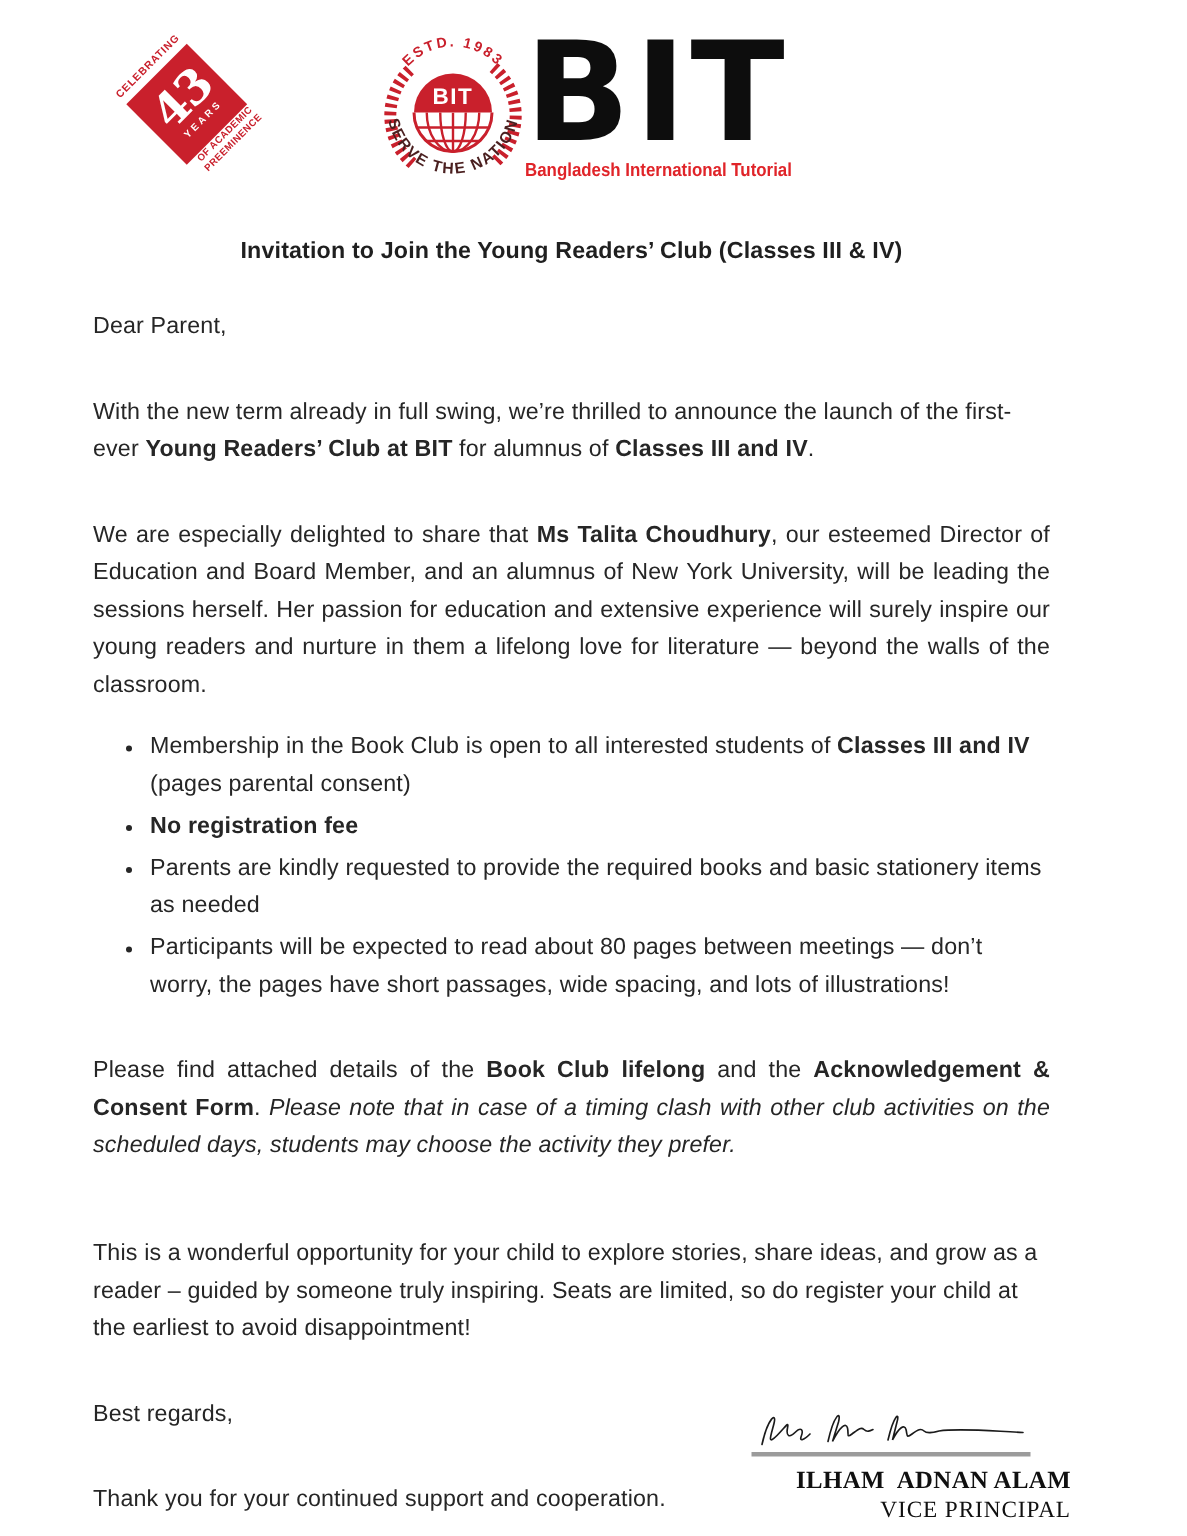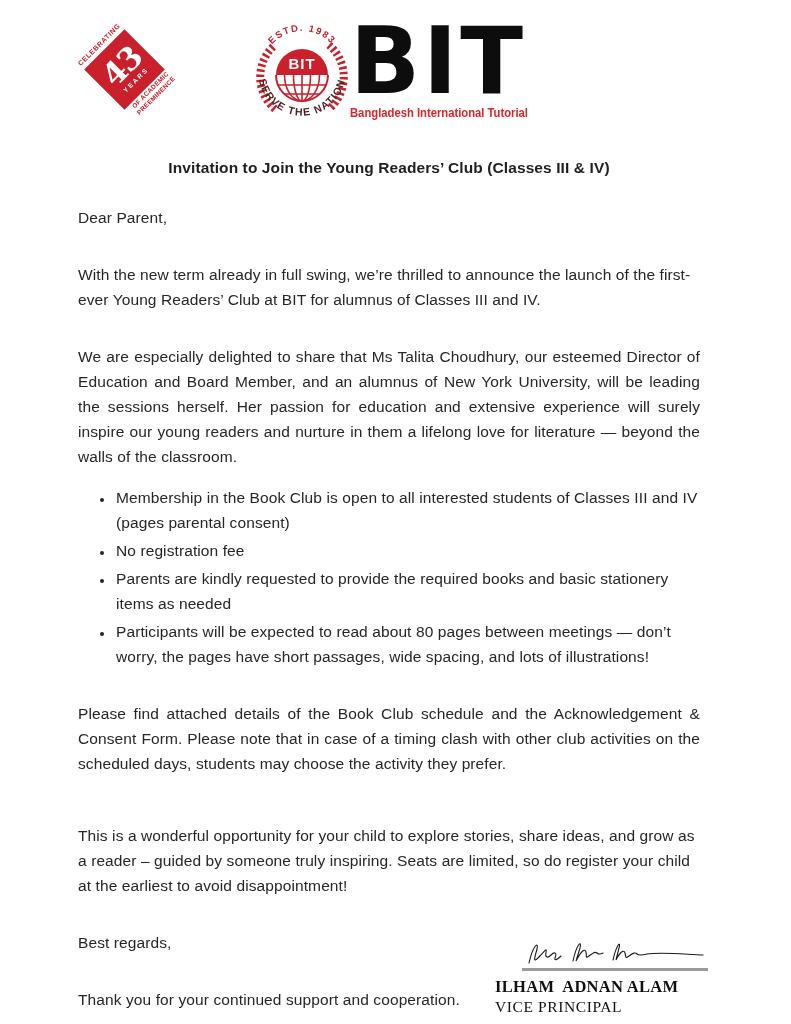--- a/index.html
+++ b/index.html
@@ -45,37 +45,37 @@
   .bit-word{
     font-family:"DejaVu Sans",sans-serif;font-weight:700;
     font-size:92px;line-height:76px;letter-spacing:3px;color:#0d0d0d;
   }
   .bit-sub{
     margin-top:6px;font-weight:700;font-size:12.5px;color:#E02429;
     transform:scaleX(.9);transform-origin:left;white-space:nowrap;letter-spacing:0px;
   }
 
   
-  .letter-body{padding:32px 91px 0 78px;font-size:15.5px;line-height:25px;letter-spacing:.1px;}
+  .letter-body{padding:32px 91px 0 62px;font-size:15.5px;line-height:25px;letter-spacing:.1px;}
   .letter-title{
     font-size:15.5px;font-weight:700;text-align:center;color:#1f1f1f;
     margin:0 0 0 0;line-height:20px;
   }
   .letter-body p{margin:32px 0 0 0;}
   .letter-body .salutation{margin-top:27px;}
   .just{text-align:justify;}
   .gap-lg{margin-top:47px !important;}
-  .b{font-weight:400;}
-  .i{}
+  .b{font-weight:700;}
+  .i{font-style:italic;}
   ul.bullets{margin:16px 0 0 0;padding-left:36px;}
   ul.bullets li{margin-top:3px;line-height:25px;padding-left:2px;}
   ul.bullets li::marker{font-size:12px;}
 
   
-  .sigblock{position:absolute;top:933px;left:495px;width:240px;text-align:left;}
+  .sigblock{position:absolute;top:933px;left:474px;width:240px;text-align:right;}
   .sig-svg{display:block;margin:0 auto -3px auto;}
   .sig-line{height:3px;width:186px;background:#9b9b9b;margin:0 auto;}
   .sig-name{
     font-family:"Liberation Serif",serif;font-weight:700;font-size:16.5px;
     letter-spacing:.3px;color:#101010;margin-top:6px;white-space:pre;
   }
   .sig-title{
     font-family:"Liberation Serif",serif;font-weight:400;font-size:15.5px;
     letter-spacing:.6px;color:#101010;margin-top:1px;
   }
@@ -142,21 +142,21 @@
     <h1 class="letter-title">Invitation to Join the Young Readers’ Club (Classes III &amp; IV)</h1>
     <p class="salutation">Dear Parent,</p>
     <p><span>With the new term already in full swing, we’re thrilled to announce the launch of the first-ever </span><span class="b">Young Readers’ Club at BIT</span><span> for alumnus of </span><span class="b">Classes III and IV</span><span>.</span></p>
     <p class="just"><span>We are especially delighted to share that </span><span class="b">Ms Talita Choudhury</span><span>, our esteemed Director of Education and Board Member, and an alumnus of New York University, will be leading the sessions herself. Her passion for education and extensive experience will surely inspire our young readers and nurture in them a lifelong love for literature — beyond the walls of the classroom.</span></p>
     <ul class="bullets">
         <li><span>Membership in the Book Club is open to all interested students of </span><span class="b">Classes III and IV</span><span> (pages parental consent)</span></li>
         <li><span class="b">No registration fee</span></li>
         <li><span>Parents are kindly requested to provide the required books and basic stationery items as needed</span></li>
         <li><span>Participants will be expected to read about 80 pages between meetings — don’t worry, the pages have short passages, wide spacing, and lots of illustrations!</span></li>
       </ul>
-    <p class="just"><span>Please find attached details of the </span><span class="b">Book Club schedule</span><span> and the </span><span class="b">Acknowledgement &amp; Consent Form</span><span>. </span><span class="i">Please note that in case of a timing clash with other club activities on the scheduled days, students may choose the activity they prefer.</span></p>
+    <p class="just"><span>Please find attached details of the </span><span class="b">Book Club lifelong</span><span> and the </span><span class="b">Acknowledgement &amp; Consent Form</span><span>. </span><span class="i">Please note that in case of a timing clash with other club activities on the scheduled days, students may choose the activity they prefer.</span></p>
     <p class="gap-lg"><span>This is a wonderful opportunity for your child to explore stories, share ideas, and grow as a reader – guided by someone truly inspiring. Seats are limited, so do register your child at the earliest to avoid disappointment!</span></p>
     <p><span>Best regards,</span></p>
     <p><span>Thank you for your continued support and cooperation.</span></p>
   </div>
 
   <div class="sigblock">
     <svg class="sig-svg" width="200" height="38" viewBox="0 0 200 38">
       <path fill="none" stroke="#1b1b1b" stroke-width="1.1" stroke-linecap="round" d="M14 30 C18 12 24 8 22 16 C20 24 17 31 24 24 C30 18 32 14 31 19 C30 24 32 26 36 22 C40 18 42 20 40 25 C39 28 42 27 46 23
            M58 28 C62 10 67 7 65 15 L61 28 C66 18 70 15 71 19 C72 23 70 26 74 23 C78 20 80 18 82 20 C84 22 86 21 88 20
            M98 27 C102 10 106 8 104 15 L101 27 C105 19 109 16 110 20 C111 24 110 26 114 23 C118 20 120 19 122 21 C124 23 128 22 132 21 C146 19 166 21 188 22"></path>

